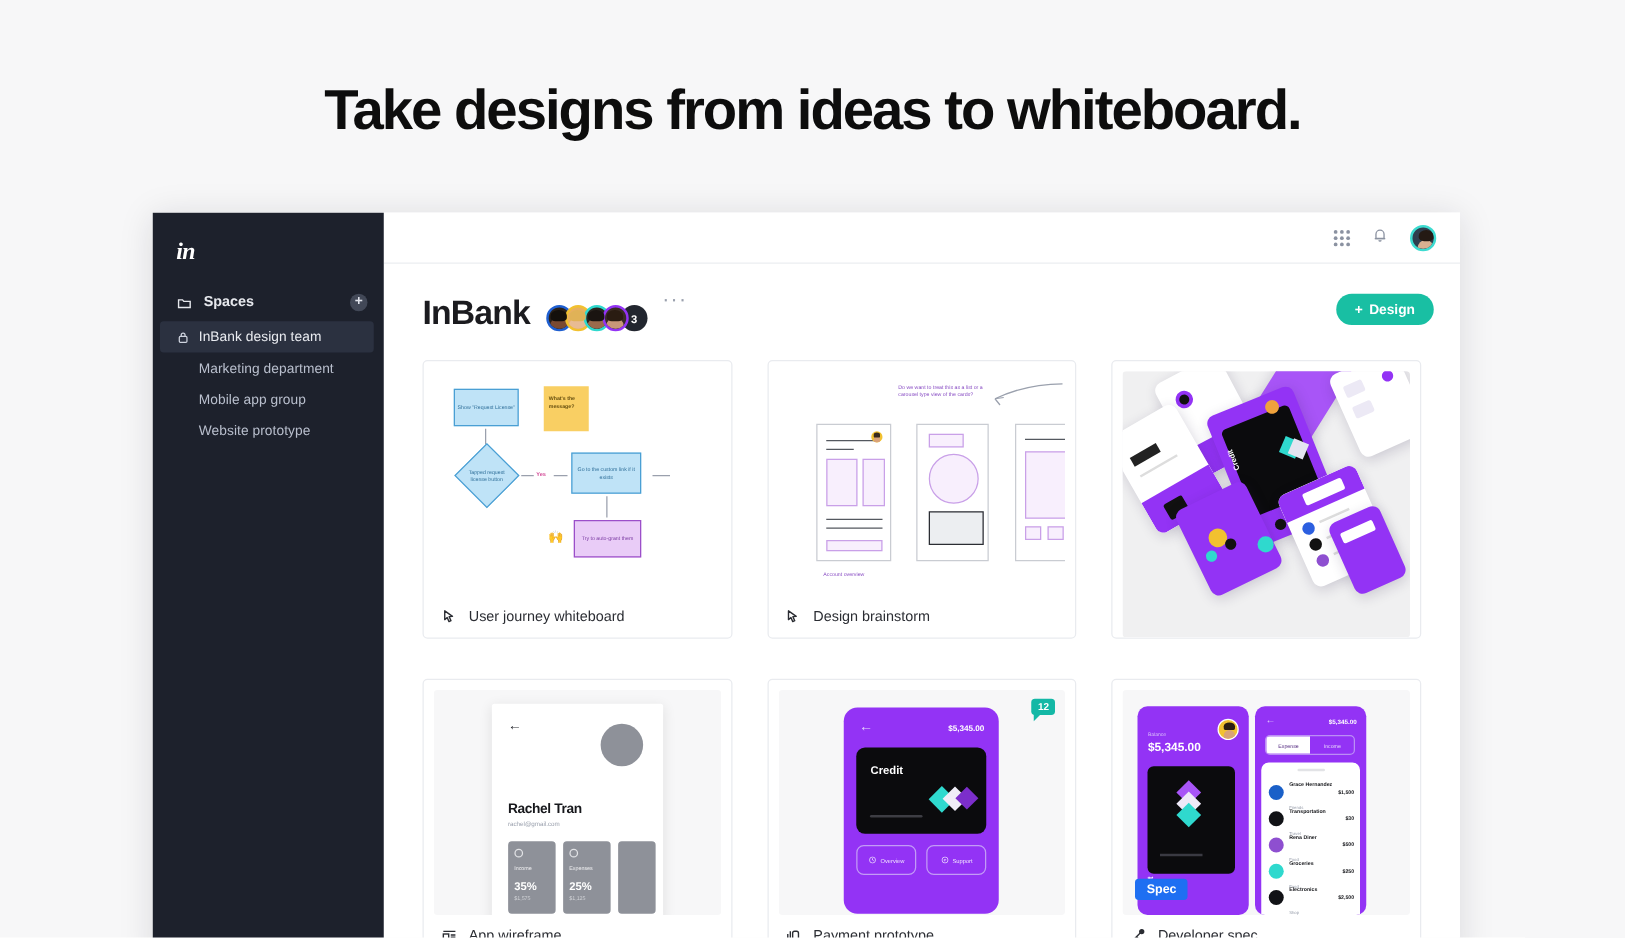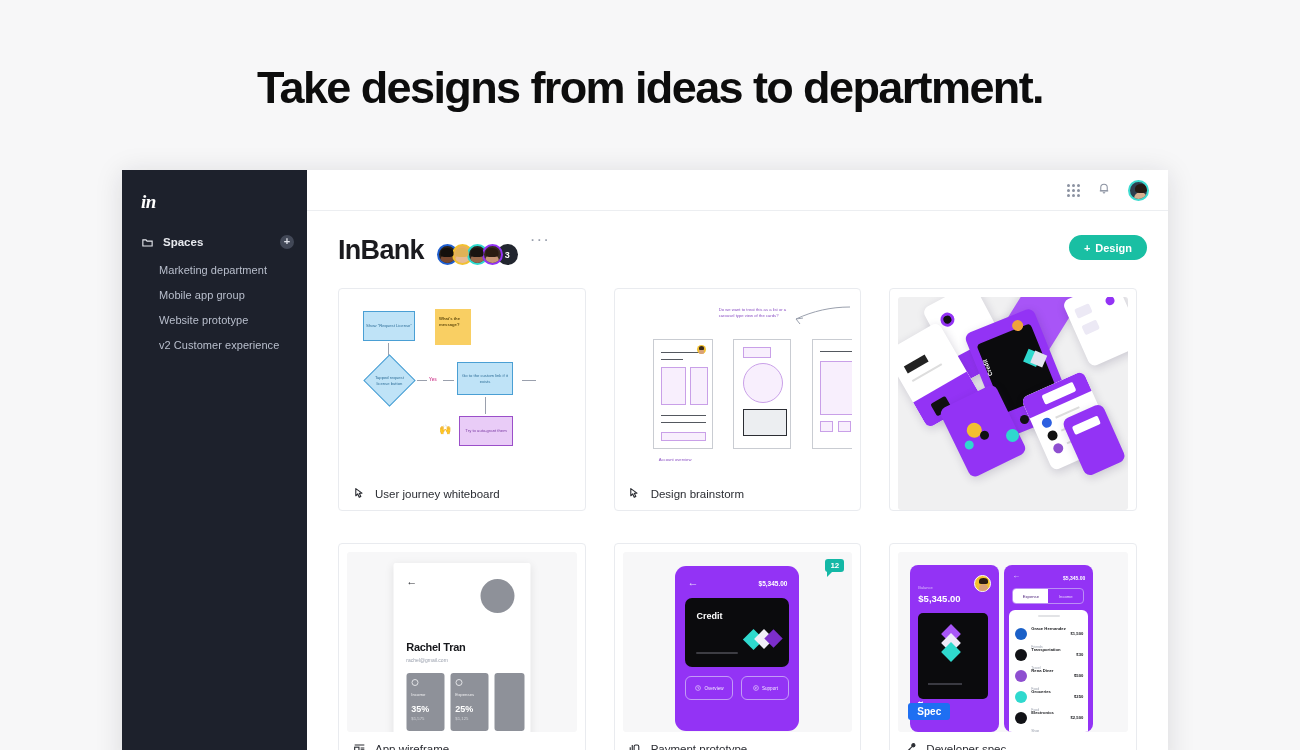--- a/index.html
+++ b/index.html
@@ -367,49 +367,55 @@
     position: absolute; left: 10px; bottom: 12px;
     background: #1e6ff2; color: #fff;
     font-size: 10px; font-weight: 700;
     padding: 3px 9px; border-radius: 3px;
     z-index: 6;
   }
 </style>
 </head>
 <body>
 
-<div class="headline">Take designs from ideas to department.</div>
+<div class="headline">Take designs from ideas to whiteboard.</div>
 
 <div class="app-window">
 
   <aside class="sidebar">
     <div class="logo">in</div>
 
 
     <div class="spaces-head">
       <span class="ico">
         <svg width="13" height="13" viewBox="0 0 14 14" fill="none" stroke="#e7e9ee" stroke-width="1.2">
           <path d="M2 4.2h3.4l1.1 1.3H12v5.3H2z"></path>
         </svg>
       </span>
       <span>Spaces</span>
       <span class="add-btn">+</span>
     </div>
 
+    <div class="space-item active">
+      <span class="lock">
+        <svg width="9" height="10" viewBox="0 0 10 11" fill="none" stroke="#cfd4df" stroke-width="1.1">
+          <rect x="1.6" y="4.6" width="6.8" height="5.2" rx="1"></rect>
+            <path d="M3.3 4.6V3.3a1.7 1.7 0 0 1 3.4 0v1.3"></path>
+        </svg>
+      </span>
+      <span>InBank design team</span>
+    </div>
     <div class="space-item plain">
       <span>Marketing department</span>
     </div>
     <div class="space-item plain">
       <span>Mobile app group</span>
     </div>
     <div class="space-item plain">
       <span>Website prototype</span>
-    </div>
-    <div class="space-item plain">
-      <span>v2 Customer experience</span>
     </div>
   </aside>
 
   <section class="main">
 
     <div class="topbar">
       <span class="grid-ico">
         <i></i>
           <i></i>
           <i></i>

